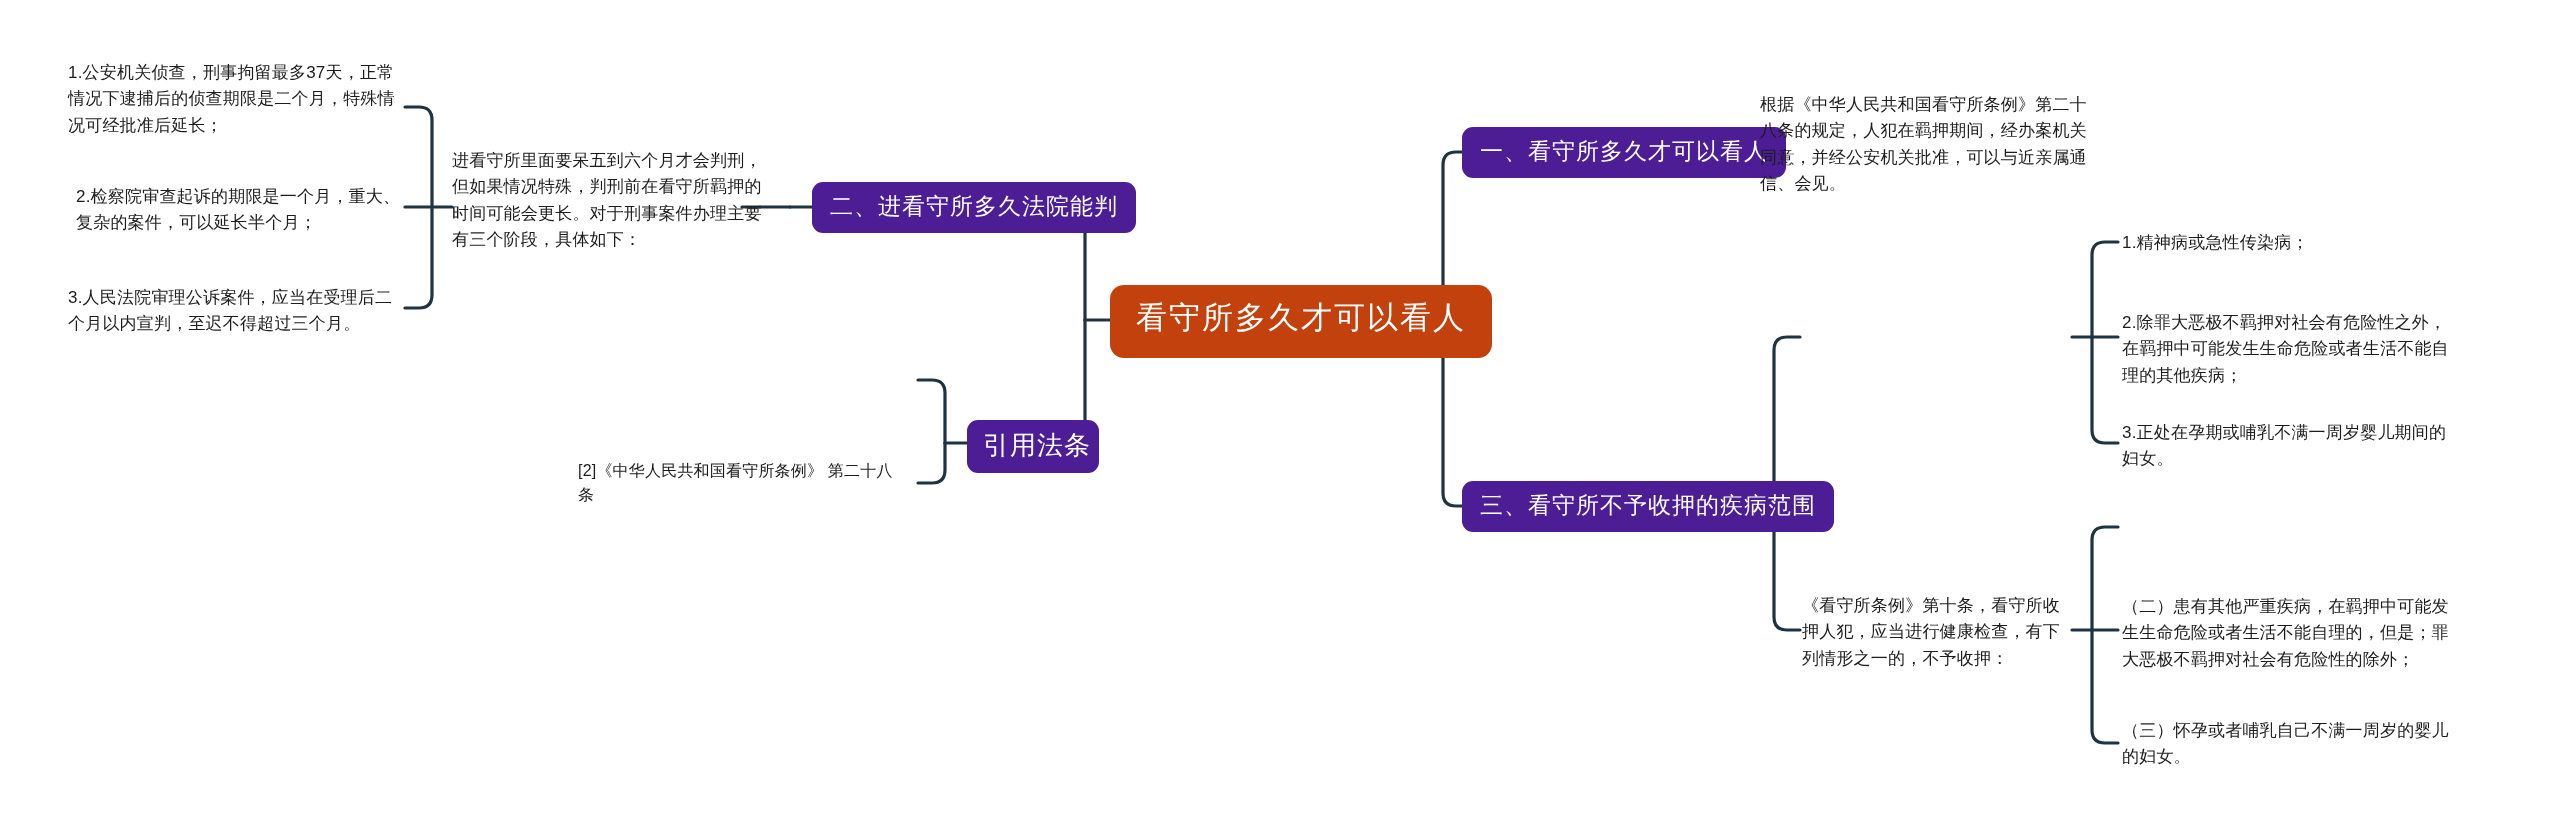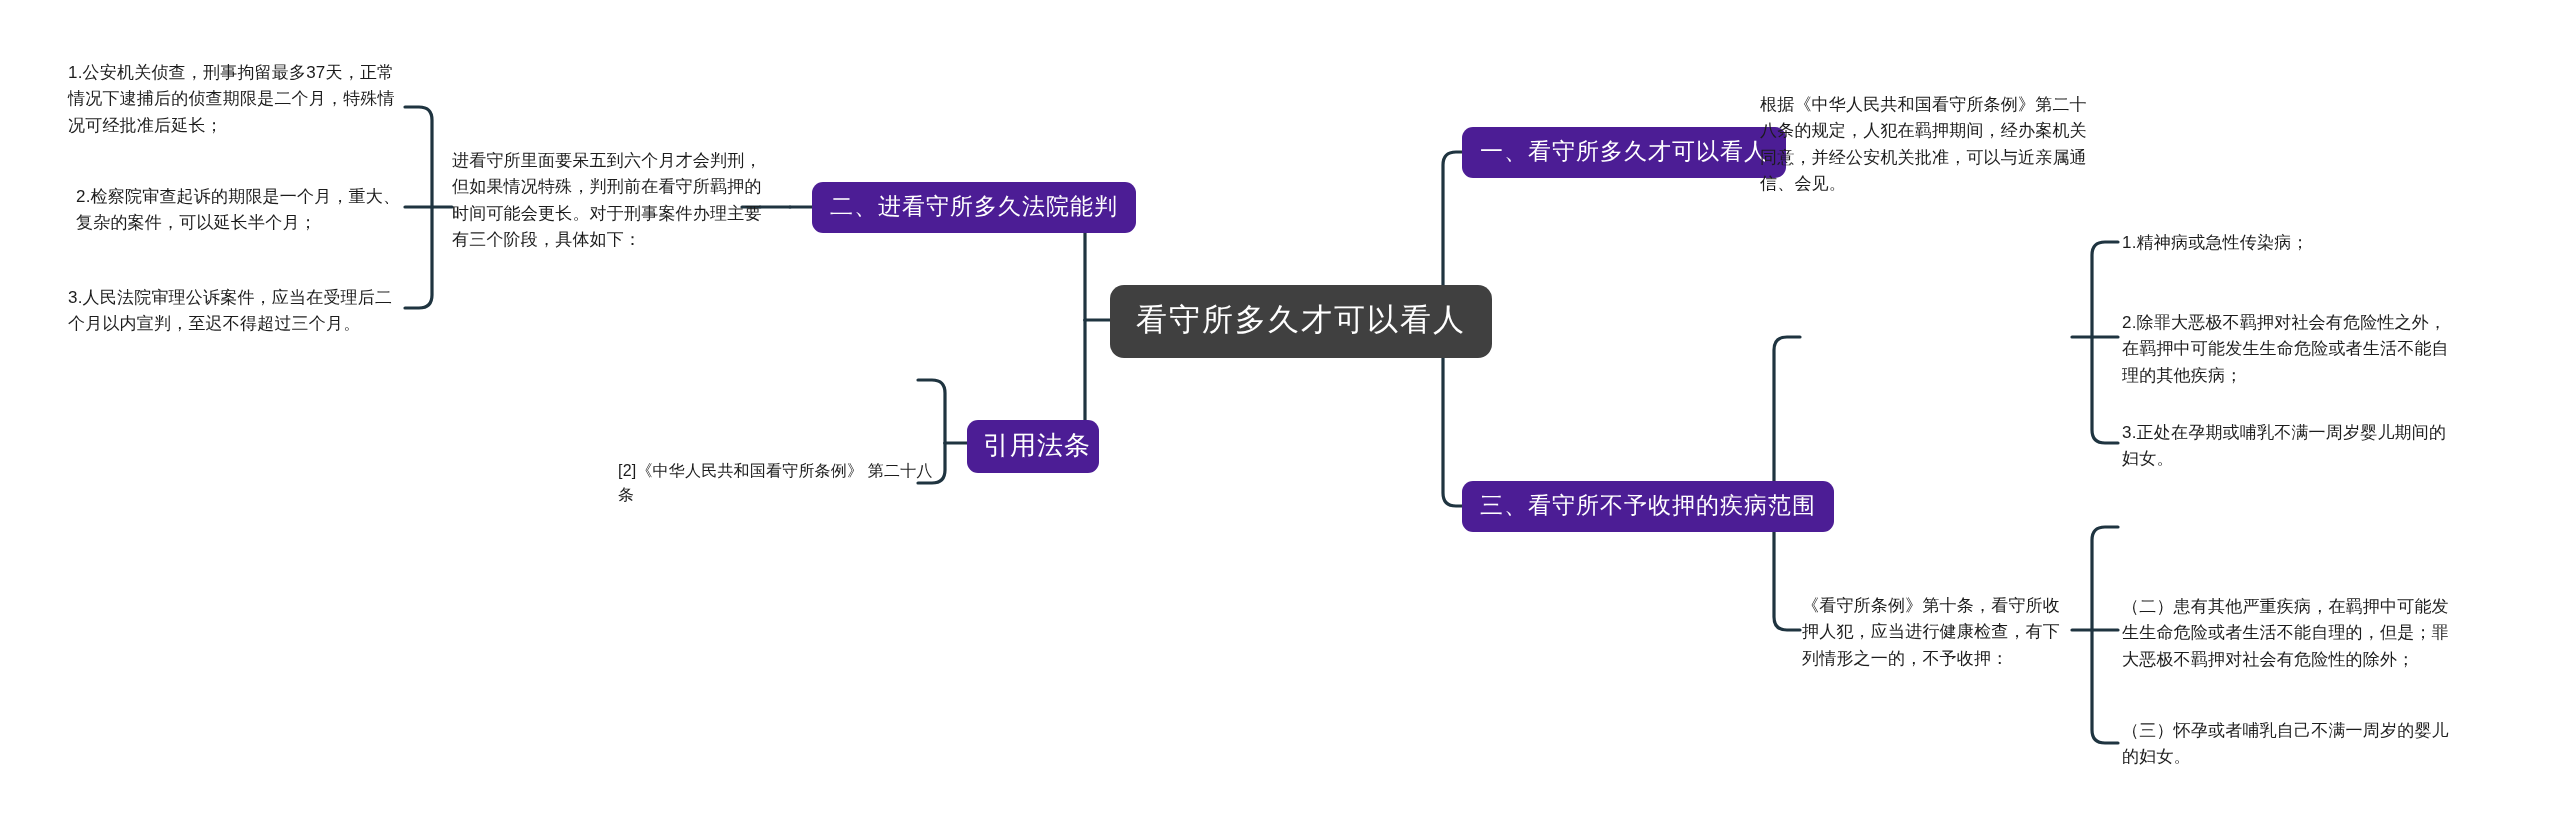--- a/index.html
+++ b/index.html
@@ -26,29 +26,30 @@
     width: 2560px;
     height: 819px;
     pointer-events: none;
   }
   .node {
     position: absolute;
     box-sizing: border-box;
   }
   
   .root-node {
-    background: #404040;
+    background: #c2410c;
     color: #ffffff;
     border-radius: 14px;
     font-size: 31px;
     line-height: 1.25;
     letter-spacing: 2px;
     padding: 16px 26px 18px 26px;
     white-space: nowrap;
     text-align: center;
+    font-family: Liberation Mono, monospace;
   }
   
   .green-node {
     background: #4c1d95;
     color: #ffffff;
     border-radius: 11px;
     font-size: 23px;
     line-height: 1.25;
     letter-spacing: 1px;
     padding: 10px 18px 12px 18px;
@@ -131,21 +132,21 @@
 
   <div class="node leaf" style="left:68px; top:60px; width:330px;">1.公安机关侦查，刑事拘留最多37天，正常情况下逮捕后的侦查期限是二个月，特殊情况可经批准后延长；</div>
 
   <div class="node leaf" style="left:76px; top:184px; width:330px;">2.检察院审查起诉的期限是一个月，重大、复杂的案件，可以延长半个月；</div>
 
   <div class="node leaf" style="left:68px; top:285px; width:330px;">3.人民法院审理公诉案件，应当在受理后二个月以内宣判，至迟不得超过三个月。</div>
 
   <div class="node green-node small" style="left:967px; top:420px;">引用法条</div>
 
 
-  <div class="node leaf sm" style="left:618px; top:459px; width:318px; text-align:left;">[2]《中华人民共和国看守所条例》 第二十八条</div>
+  <div class="node leaf sm" style="left:578px; top:459px; width:318px; text-align:left;">[2]《中华人民共和国看守所条例》 第二十八条</div>
 
   <div class="node green-node" style="left:1462px; top:127px;">一、看守所多久才可以看人</div>
 
   <div class="node leaf" style="left:1760px; top:92px; width:330px;">根据《中华人民共和国看守所条例》第二十八条的规定，人犯在羁押期间，经办案机关同意，并经公安机关批准，可以与近亲属通信、会见。</div>
 
   <div class="node green-node" style="left:1462px; top:481px;">三、看守所不予收押的疾病范围</div>
 
 
   <div class="node leaf" style="left:2122px; top:230px; width:330px;">1.精神病或急性传染病；</div>
 

